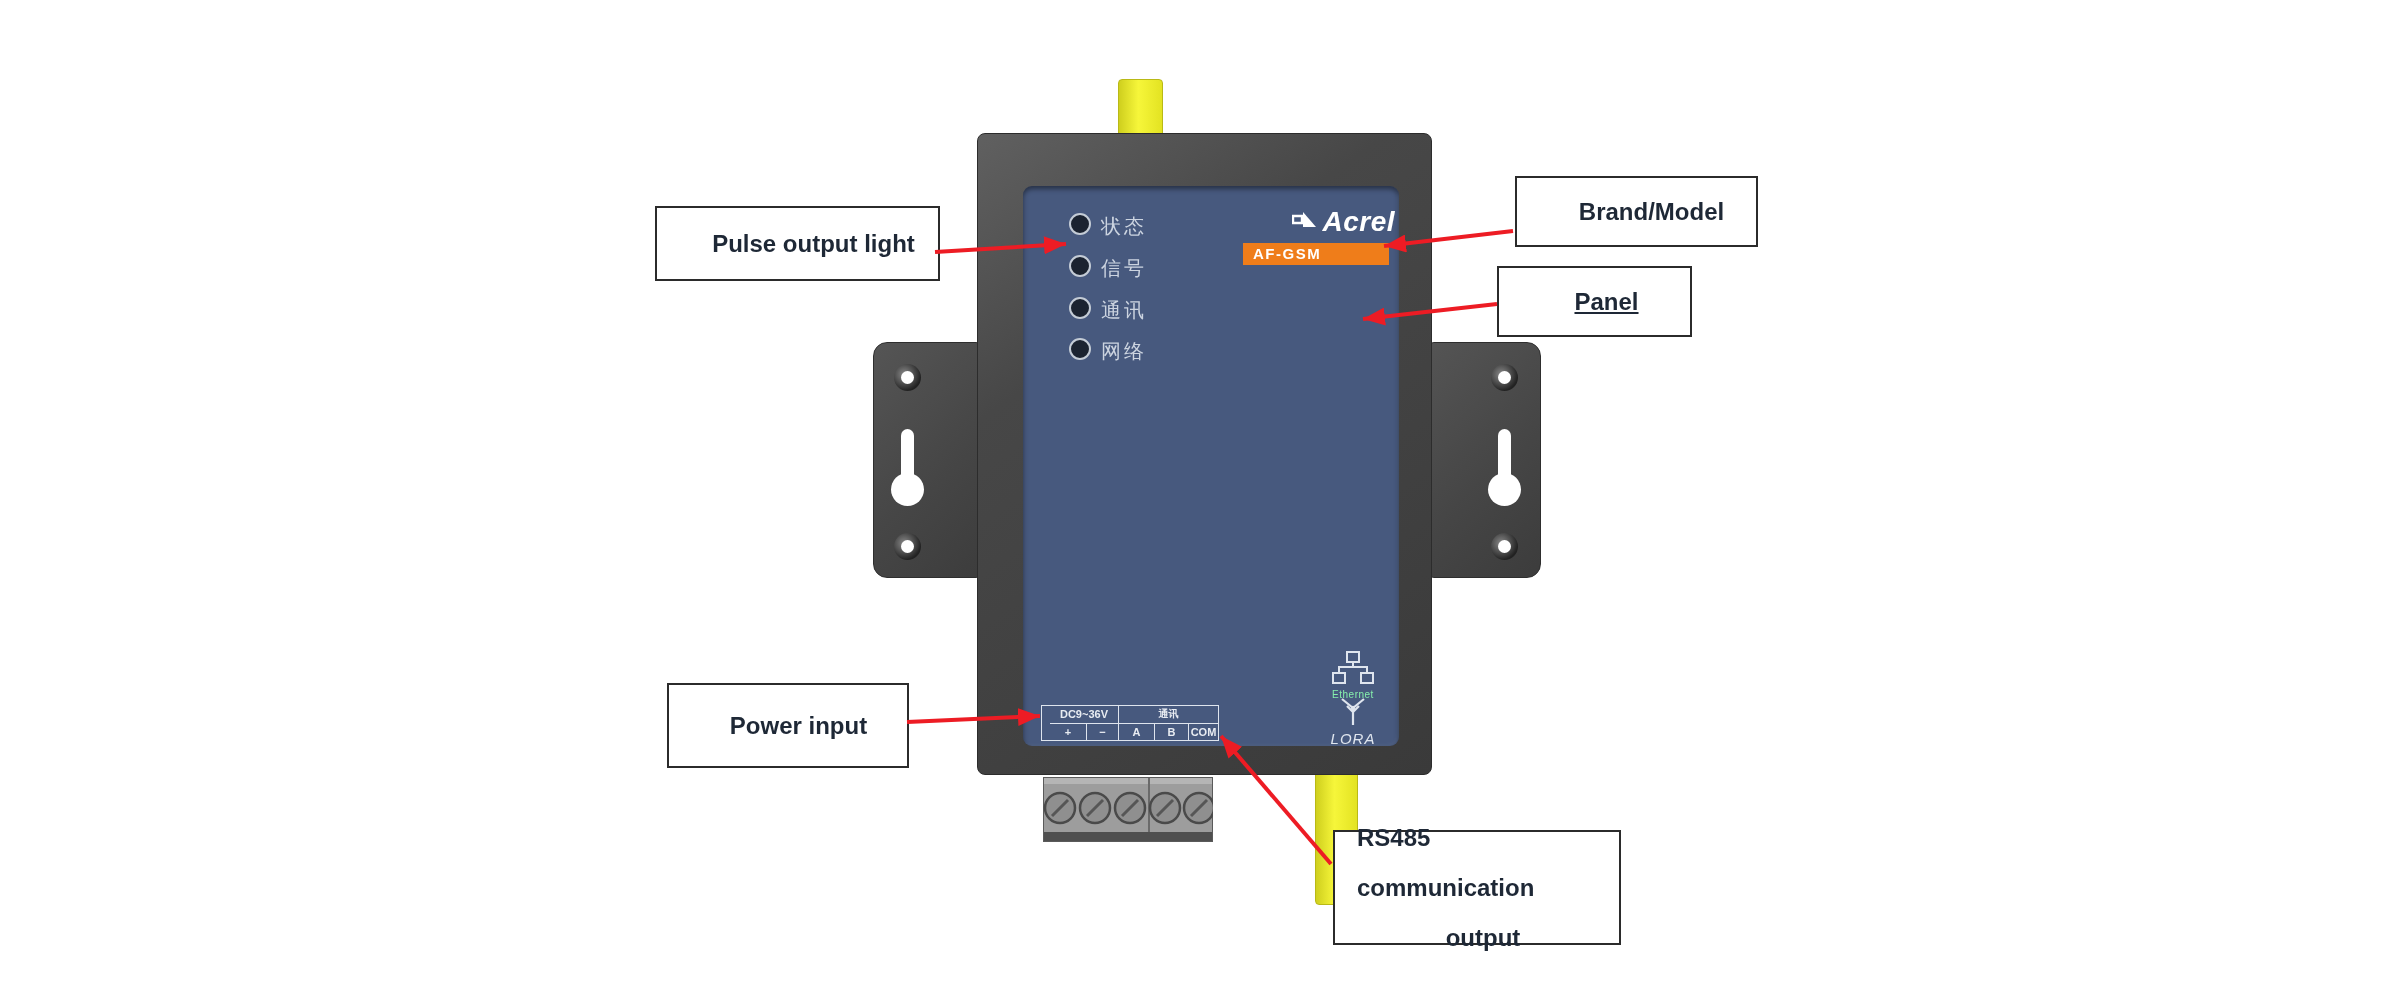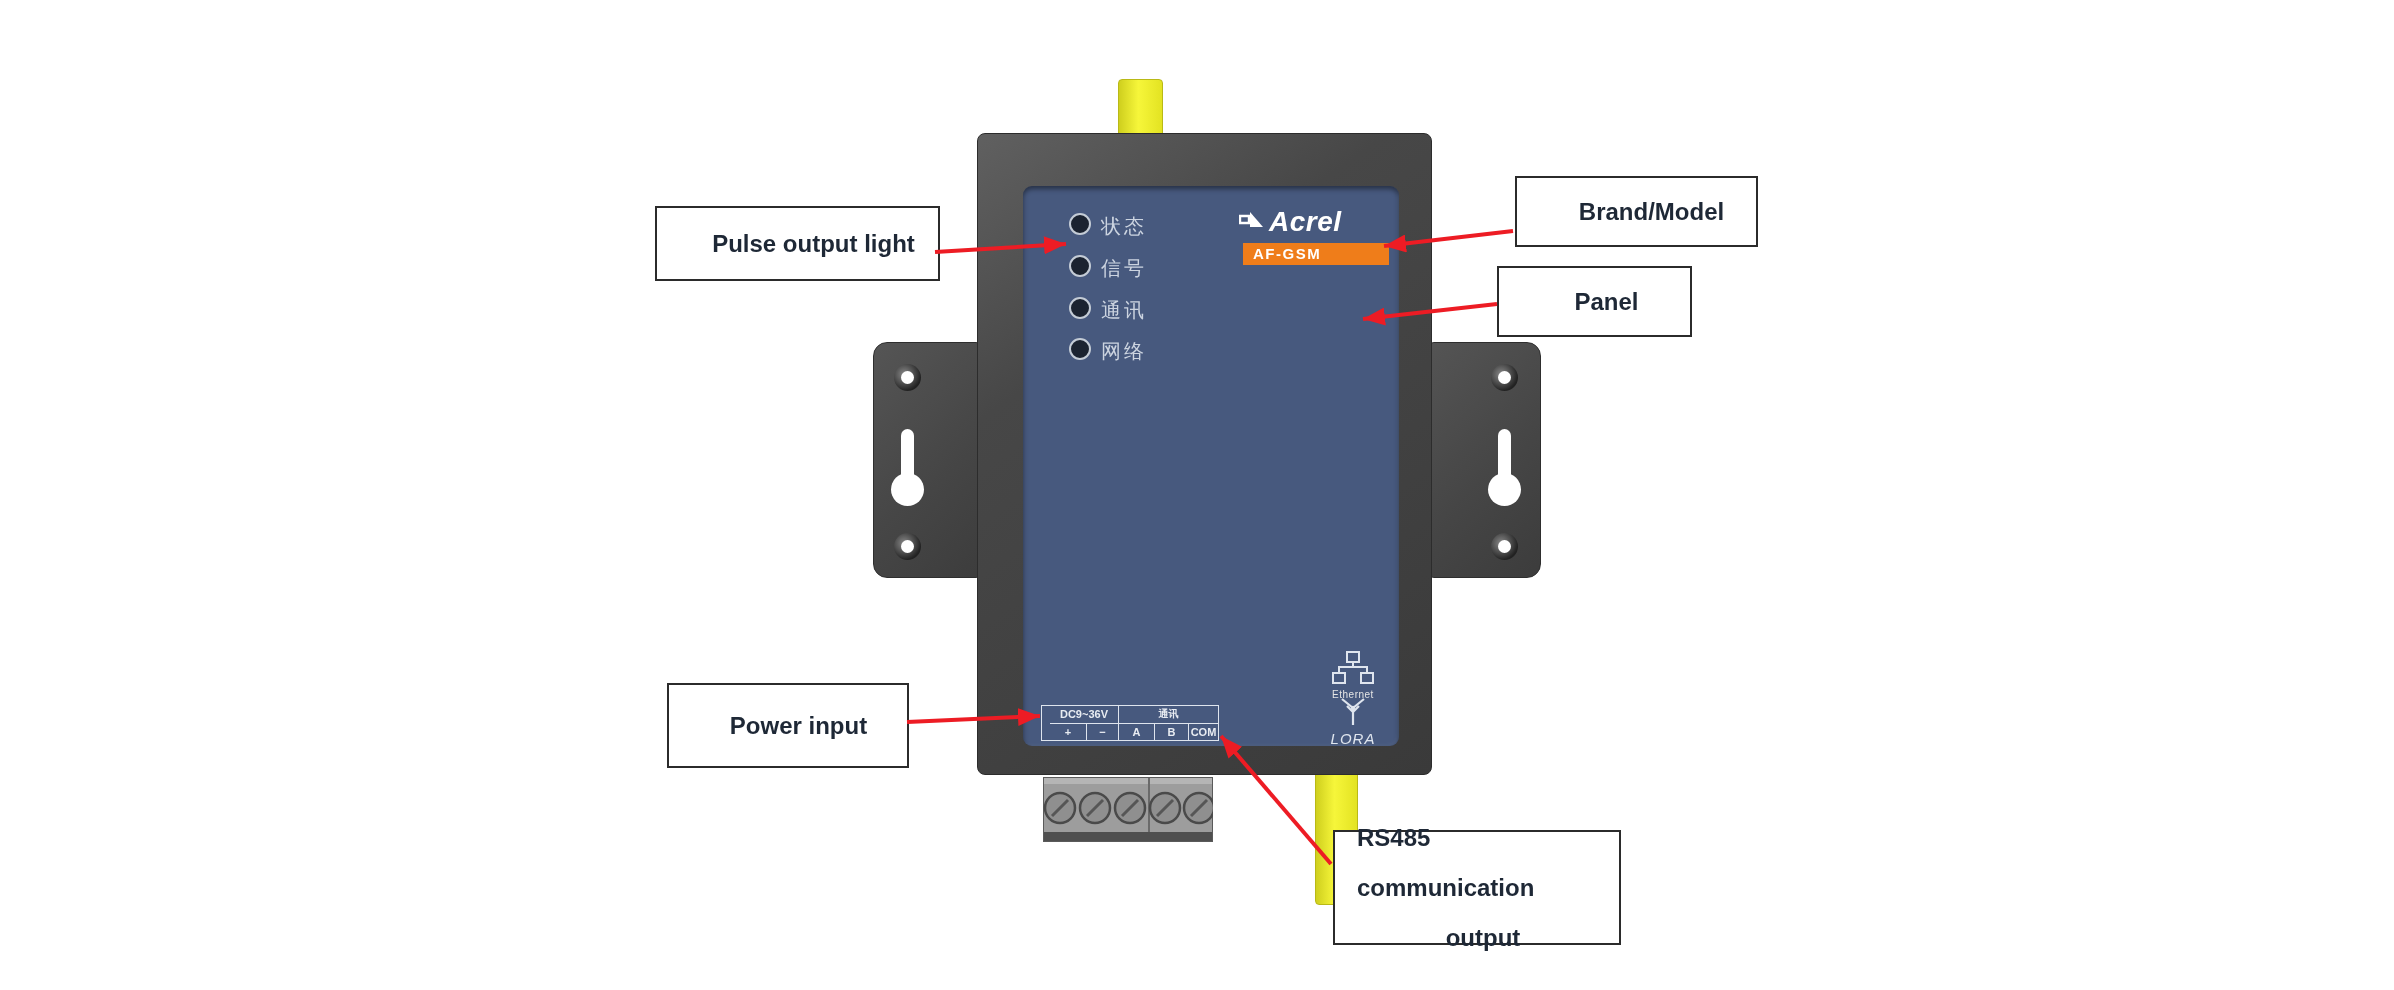--- a/index.html
+++ b/index.html
@@ -50,51 +50,51 @@
     background:#1b2330;border:2px solid #c4ccd6;}
   .led-label{position:absolute;left:78px;height:26px;color:#ccd4e0;font-size:20px;letter-spacing:3px;
     font-family:"Liberation Sans",sans-serif;}
   .led-dot{left:46px;}
   #led-0 .led-dot{top:27px;} #led-0 .led-label{top:27px;}
   #led-1 .led-dot{top:69px;} #led-1 .led-label{top:69px;}
   #led-2 .led-dot{top:111px;} #led-2 .led-label{top:111px;}
   #led-3 .led-dot{top:152px;} #led-3 .led-label{top:152px;}
 
   
-  #logo-block{position:absolute;left:216px;top:16px;width:156px;height:40px;display:flex;align-items:center;gap:4px;}
+  #logo-block{position:absolute;left:216px;top:16px;width:156px;height:40px;display:flex;align-items:center;gap:4px;justify-content:flex-end;}
   #logo-text{color:#fff;font-size:28px;font-weight:bold;font-style:italic;letter-spacing:0.5px;}
   #model-badge{position:absolute;left:220px;top:57px;width:146px;height:22px;background:var(--model-orange);
     color:#fff;font-size:15px;font-weight:bold;letter-spacing:1.5px;line-height:22px;padding-left:10px;}
 
   
   #tlabel-table{position:absolute;left:18px;top:519px;width:178px;height:36px;
     border:1.5px solid #dfe5ee;color:#e8ecf2;font-size:11px;font-weight:bold;text-align:center;padding-left:8px;}
   .trow{display:flex;height:17px;}
   .trow + .trow{border-top:1.5px solid #dfe5ee;}
   .tcell{line-height:16px;overflow:hidden;white-space:nowrap;}
   .tcell + .tcell{border-left:1.5px solid #dfe5ee;}
   .trow1 .c1{width:68px;} .trow1 .c2{flex:1;font-size:10px;}
   .trow2 .c1{width:36px;} .trow2 .c2{width:32px;} .trow2 .c3{width:36px;}
   .trow2 .c4{width:34px;} .trow2 .c5{flex:1;}
 
   
-  #eth-block{position:absolute;left:302px;top:465px;width:56px;text-align:center;color:#e5e5e5;}
+  #eth-block{position:absolute;left:302px;top:465px;width:56px;text-align:center;color:#86efac;}
   #eth-block .mini-label{font-size:10px;letter-spacing:0.5px;}
   #lora-block{position:absolute;left:302px;top:512px;width:56px;text-align:center;color:#dfe5ee;}
   #lora-block .mini-label{font-size:15px;letter-spacing:1px;font-style:italic;}
 
   
   #terminal-block{position:absolute;left:1043px;top:777px;z-index:4;}
 
   
   .callout{position:absolute;background:#fff;border:2px solid #2b2b2b;color:var(--callout-text);
     font-size:24px;font-weight:600;display:flex;align-items:center;white-space:pre-wrap;z-index:40;justify-content:center;}
   #callout-pulse{left:655px;top:206px;width:285px;height:75px;padding-left:32px;}
   #callout-brand{left:1515px;top:176px;width:243px;height:71px;padding-left:30px;}
-  #callout-panel{left:1497px;top:266px;width:195px;height:71px;padding-left:24px;}
+  #callout-panel{left:1497px;top:266px;width:195px;height:71px;padding-left:24px;text-decoration:underline;}
   #callout-power{left:667px;top:683px;width:242px;height:85px;padding-left:21px;}
   #callout-rs485{left:1333px;top:830px;width:288px;height:115px;padding:10px 10px 10px 22px;
     flex-direction:column;align-items:center;justify-content:center;line-height:50px;}
 
   
   #arrows{position:absolute;left:0;top:0;width:2394px;height:990px;z-index:50;pointer-events:none;}
 </style>
 </head>
 <body>
 

